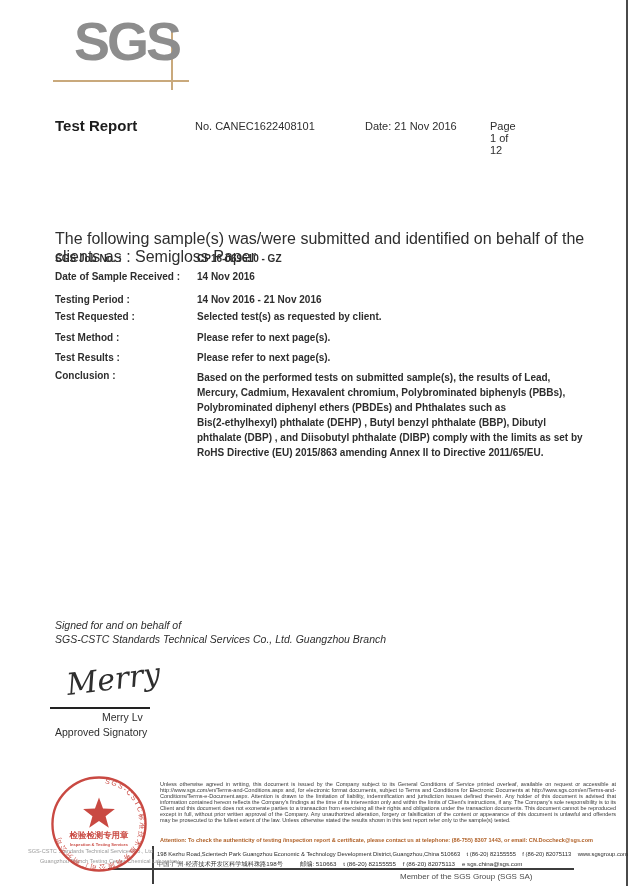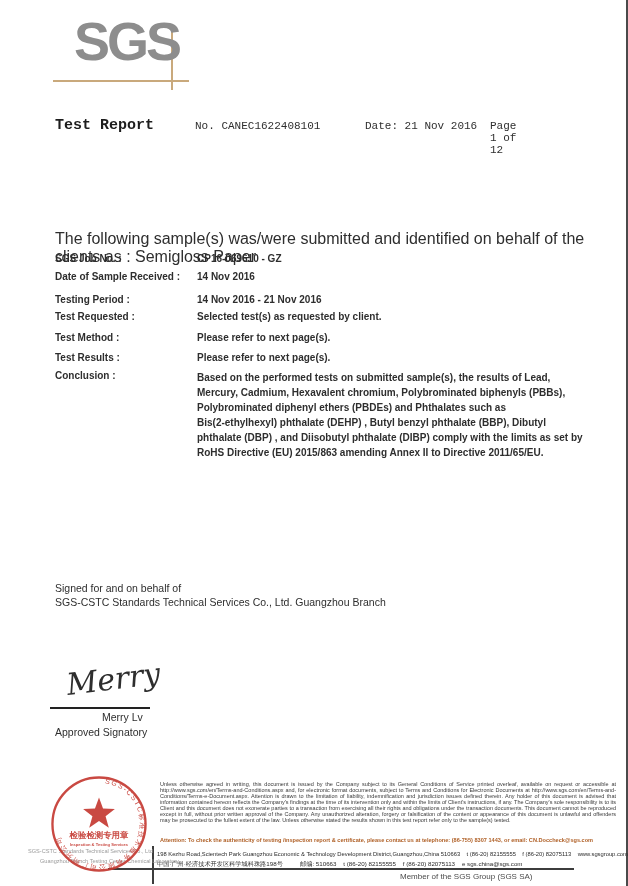--- a/index.html
+++ b/index.html
@@ -15,41 +15,41 @@
   .logo-wrap { position:absolute; left:50px; top:18px; width:150px; height:78px; }
   .logo-hline { position:absolute; left:3px; top:62px; width:136px; height:2px; background:#c9a97c; }
   .logo-vline { position:absolute; left:121px; top:10px; width:2px; height:62px; background:#c9a97c; }
   .logo-text {
     position:absolute; left:24px; top:-8px;
     font-size:54px; font-weight:bold; letter-spacing:-3px; color:#8d8d8d;
     font-family:"Liberation Sans", sans-serif;
   }
 
   
-  .title-row { position:absolute; left:0; top:117px; width:500px; height:20px;font-family:Liberation Mono, monospace; }
+  .title-row { position:absolute; left:0; top:117px; width:500px; height:20px; }
   .doc-title { position:absolute; left:55px; top:0; font-size:15px; font-weight:bold; color:#1d1d1d; }
   .report-no { position:absolute; left:195px; top:3px; font-size:11px; }
   .report-date { position:absolute; left:365px; top:3px; font-size:11px; }
   .page-info { position:absolute; left:490px; top:3px; font-size:11px; }
 
   
   .client-block { position:absolute; left:55px; top:153px; width:540px; font-size:10.5px; line-height:22px; }
 
   
   .sample-intro { position:absolute; left:55px; top:230px; width:560px; font-size:16px; }
   .details { position:absolute; left:55px; top:253px; width:545px; font-size:10px;font-weight:bold; }
   .detail-row { display:flex; align-items:flex-start; }
   .detail-row .lbl { width:142px; flex:0 0 142px; }
   .detail-row .val { flex:1; }
   .gap-a { margin-bottom:7px; } .gap-b { margin-bottom:12px; } .gap-c { margin-bottom:6px; }
   .gap-d { margin-bottom:10px; } .gap-e { margin-bottom:9px; } .gap-f { margin-bottom:7px; }
   .multiline { white-space:pre-line; line-height:15px; }
 
   
-  .sig-block { position:absolute; left:55px; top:581px; width:500px; font-size:10.5px; line-height:14px; }
+  .sig-block { position:absolute; left:55px; top:618px; width:500px; font-size:10.5px; line-height:14px;font-style:italic; }
   .sig-script { position:absolute; left:58px; top:655px; width:140px; height:55px; }
   .sig-line { position:absolute; left:50px; top:707px; width:100px; height:2px; background:#222; }
   .sig-name { position:absolute; left:55px; top:711px; font-size:10.5px;padding-left:47px; }
   .sig-title { position:absolute; left:55px; top:726px; font-size:10.5px; }
 
   
   .stamp { position:absolute; left:50px; top:775px; width:98px; height:98px; opacity:0.92; z-index:3; }
   .stamp-co-1 { position:absolute; left:28px; top:848px; width:160px; font-size:5.6px; color:#9a9a9a; z-index:1; }
   .stamp-co-2 { position:absolute; left:40px; top:858px; width:160px; font-size:5.6px; color:#9a9a9a; z-index:1; }
 

